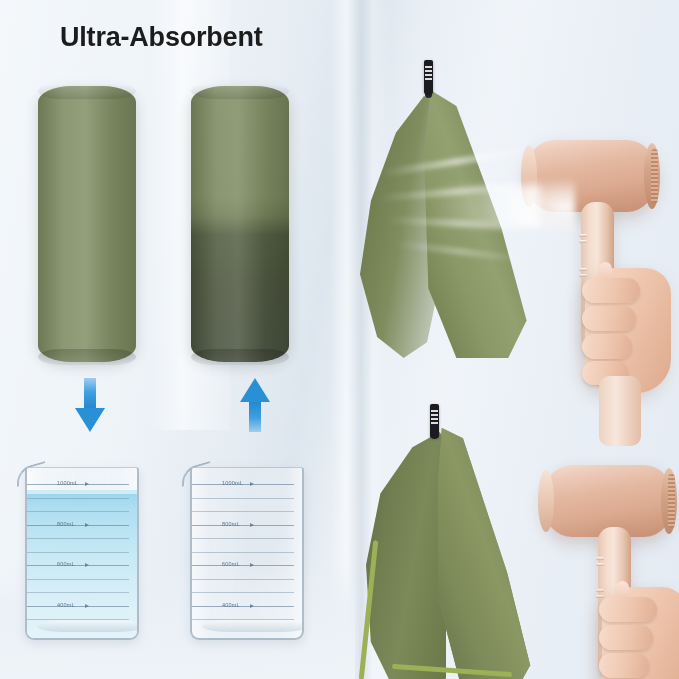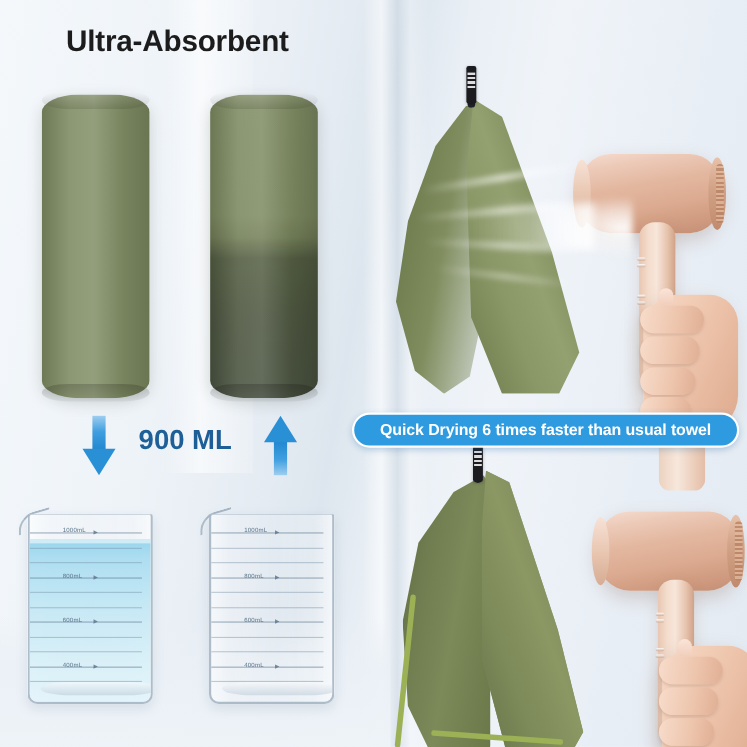--- a/index.html
+++ b/index.html
@@ -280,21 +280,20 @@
   </div>
 
   <div class="arrow down" id="arrow-down">
     <div class="shaft"></div>
     <div class="head"></div>
   </div>
   <div class="arrow up" id="arrow-up">
     <div class="shaft"></div>
     <div class="head"></div>
   </div>
-  <div id="volume-label">900 ML</div>
 
   <div class="beaker" id="beaker-filled">
     <div class="bk-spout"></div>
     <div class="bk-body">
       <div class="bk-water"></div>
       <div class="grad major" style="top:16px"></div>
       <div class="gl" style="top:12px">1000mL</div>
       <div class="gtri" style="top:14px"></div>
       <div class="grad" style="top:30px"></div>
       <div class="grad" style="top:43px"></div>
@@ -371,23 +370,20 @@
     <div class="hand" style="left:72px;top:128px;">
       <div class="finger" style="top:10px;width:58px;height:25px;"></div>
       <div class="finger" style="top:38px;width:54px;height:25px;"></div>
       <div class="finger" style="top:66px;width:50px;height:25px;"></div>
       <div class="finger" style="top:93px;width:46px;height:24px;"></div>
       <div class="thumbnail-n" style="left:14px;top:-6px;"></div>
     </div>
     <div class="wrist" style="left:86px;top:236px;"></div>
   </div>
 
-  <div id="badge">
-    <span id="badge-text">Quick Drying 6 times faster than usual towel</span>
-  </div>
 
   <div class="hang" id="hang-bot">
     <div class="tag">
       <div class="tagtxt"></div>
     </div>
     <div class="grommet"></div>
     <div id="cb-left"></div>
     <div id="cb-right"></div>
     <div class="cb-trim" style="left:14px;top:130px;width:5px;height:140px;transform:rotate(6deg);border-radius:3px;"></div>
     <div class="cb-trim" style="left:40px;top:258px;width:120px;height:5px;transform:rotate(4deg);"></div>

